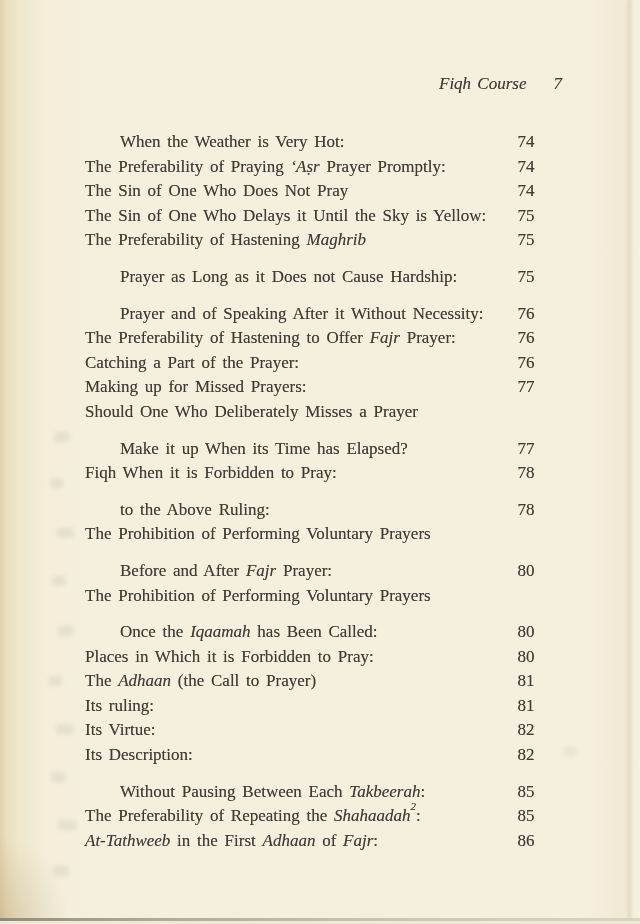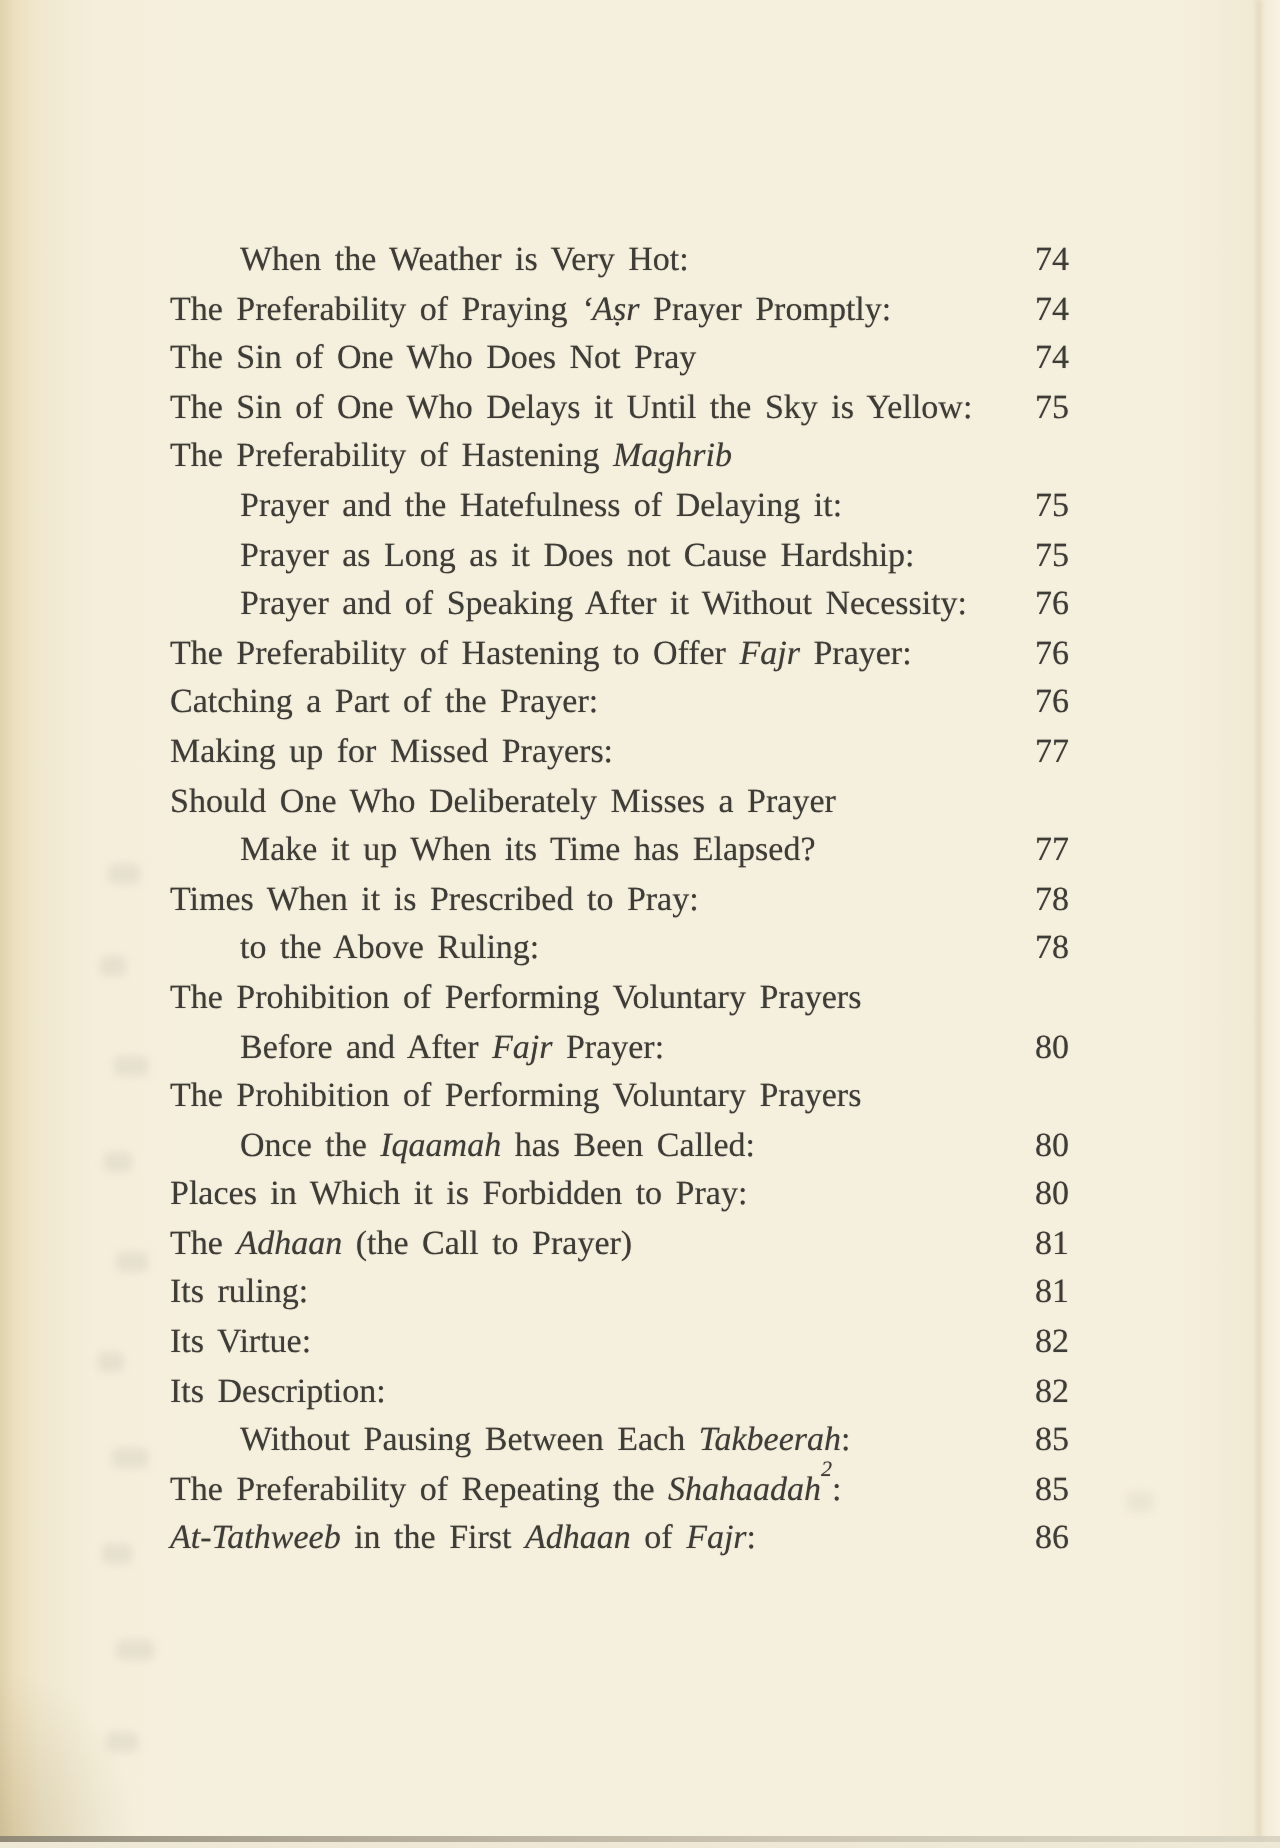--- a/index.html
+++ b/index.html
@@ -50,21 +50,21 @@
   }
   .toc {
     position: absolute; left: 85px; right: 78px; top: 118px;
     font-size: 17px; line-height: 24.6px;
     word-spacing: 2.5px;
     text-shadow: 0 0 .5px rgba(62,60,54,.55);
   }
   .toc-entry { position: relative; padding-right: 44px; }
   .entry-text { min-width: 0; }
   .line { white-space: nowrap; }
-  .line.indent { padding-left: 35px; }
+  .line.indent { padding-left: 35px; margin-top: 12px; }
   .it { font-style: italic; }
   sup.sup {
     font-size: 11px; line-height: 0; position: relative; top: -5px;
     font-style: italic;
   }
   .page-num {
     position: absolute; right: 16px; bottom: 0;
     width: 40px; text-align: center; line-height: 24.6px;
   }
 </style>
@@ -82,20 +82,24 @@
   <div class="ghost" style="left:56px; top:724px; width:18px;"></div>
   <div class="ghost" style="left:51px; top:772px; width:15px;"></div>
   <div class="ghost" style="left:58px; top:820px; width:19px;"></div>
   <div class="ghost" style="left:53px; top:866px; width:16px;"></div>
   <div class="ghost" style="left:563px; top:746px; width:14px; opacity:.7;"></div>
   <div class="right-crease"></div>
   <div class="corner-shadow"></div>
   <div class="bottom-strip"></div>
   <div class="bottom-edge"></div>
 
+  <div class="header">
+    <span>Fiqh Course</span>
+    <span>7</span>
+  </div>
 
   <div class="toc">
       <div class="toc-entry">
         <div class="entry-text">
           <div class="line indent"><span>When the Weather is Very Hot:</span></div>
         </div>
         <div class="page-num">74</div>
       </div>
       <div class="toc-entry">
         <div class="entry-text">
@@ -111,21 +115,20 @@
       </div>
       <div class="toc-entry">
         <div class="entry-text">
           <div class="line"><span>The Sin of One Who Delays it Until the Sky is Yellow:</span></div>
         </div>
         <div class="page-num">75</div>
       </div>
       <div class="toc-entry">
         <div class="entry-text">
           <div class="line"><span>The Preferability of Hastening </span><span class="it">Maghrib</span></div>
-          <div class="line indent"><span>Prayer and the Hatefulness of Delaying it:</span></div>
         </div>
         <div class="page-num">75</div>
       </div>
       <div class="toc-entry">
         <div class="entry-text">
           <div class="line indent"><span>Prayer as Long as it Does not Cause Hardship:</span></div>
         </div>
         <div class="page-num">75</div>
       </div>
       <div class="toc-entry">
@@ -154,21 +157,21 @@
       </div>
       <div class="toc-entry">
         <div class="entry-text">
           <div class="line"><span>Should One Who Deliberately Misses a Prayer</span></div>
           <div class="line indent"><span>Make it up When its Time has Elapsed?</span></div>
         </div>
         <div class="page-num">77</div>
       </div>
       <div class="toc-entry">
         <div class="entry-text">
-          <div class="line"><span>Times When it is Prescribed to Pray:</span></div>
+          <div class="line"><span>Fiqh When it is Forbidden to Pray:</span></div>
         </div>
         <div class="page-num">78</div>
       </div>
       <div class="toc-entry">
         <div class="entry-text">
           <div class="line indent"><span>to the Above Ruling:</span></div>
         </div>
         <div class="page-num">78</div>
       </div>
       <div class="toc-entry">

